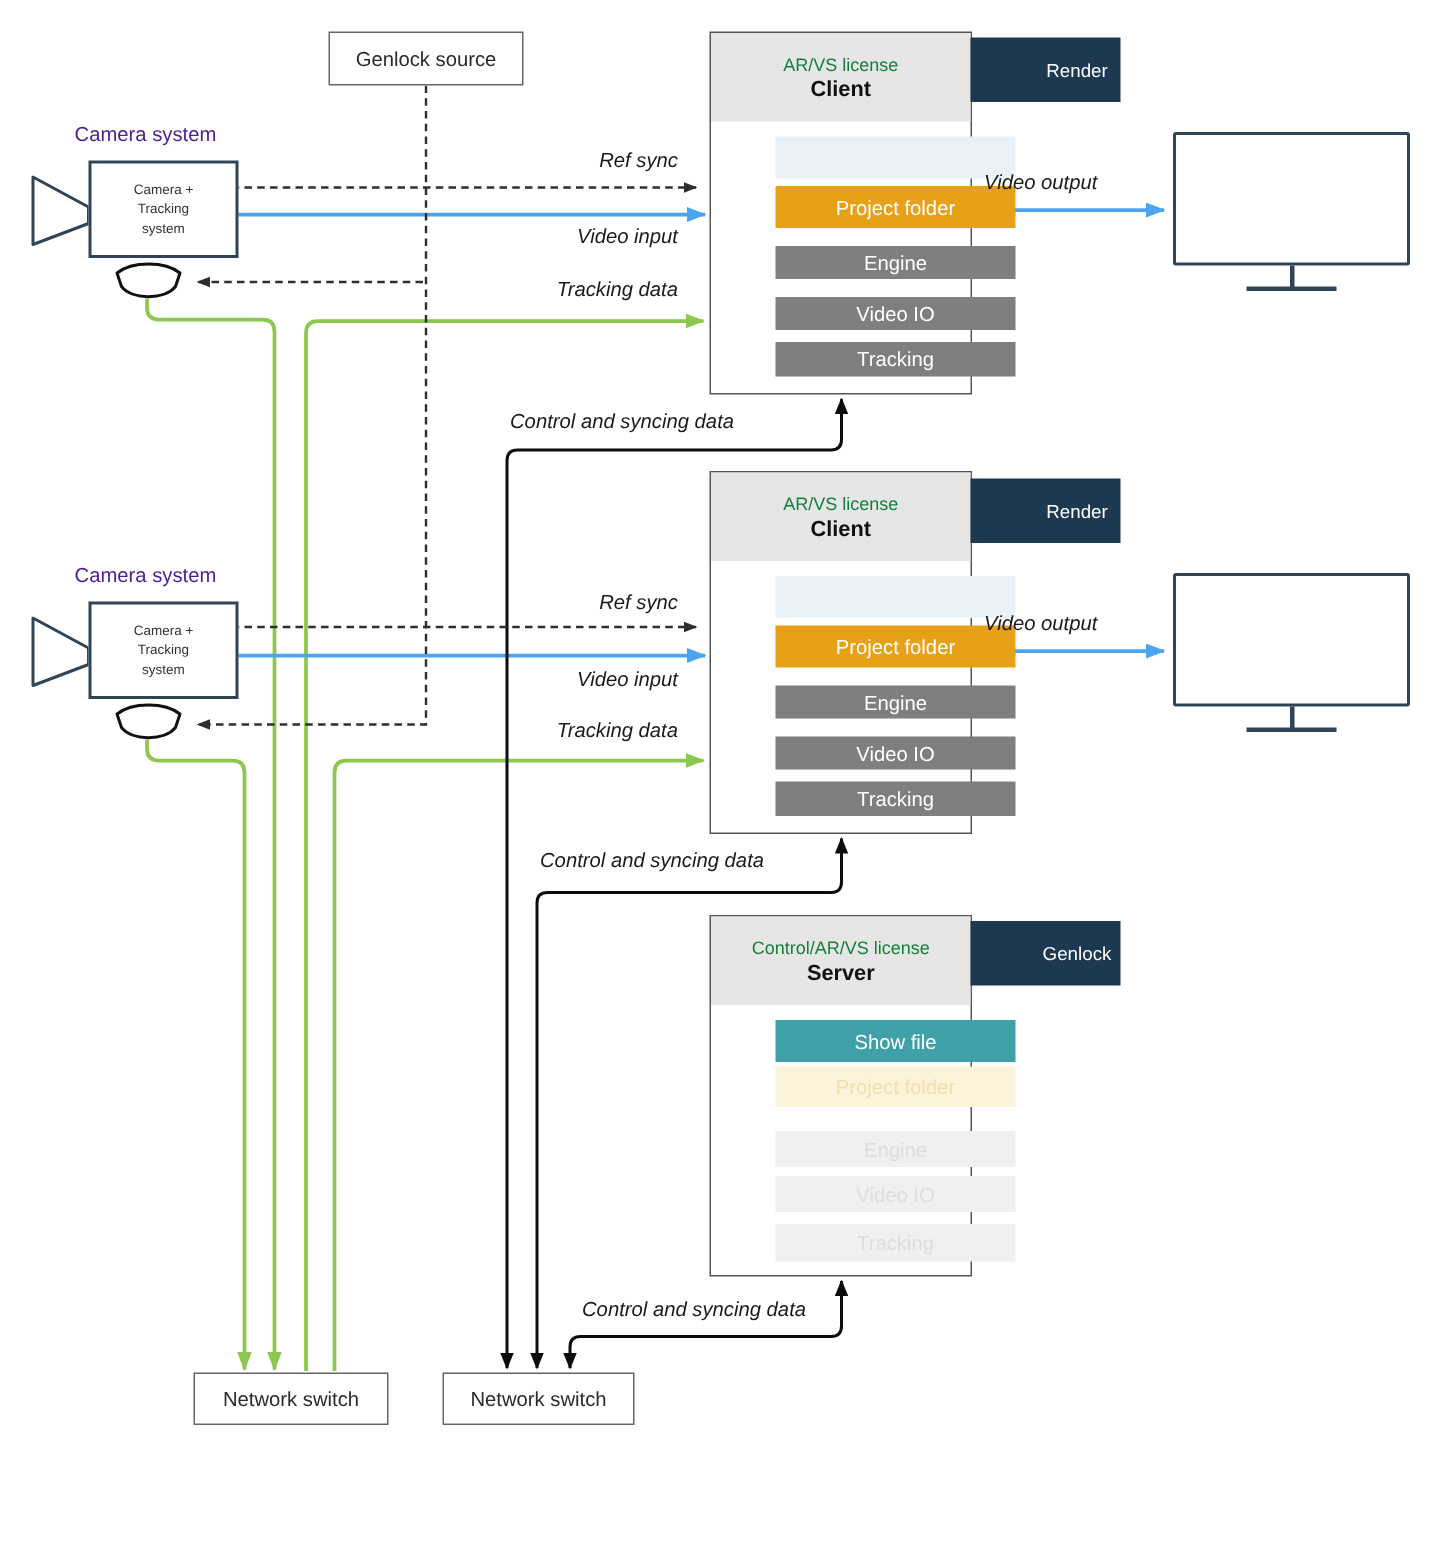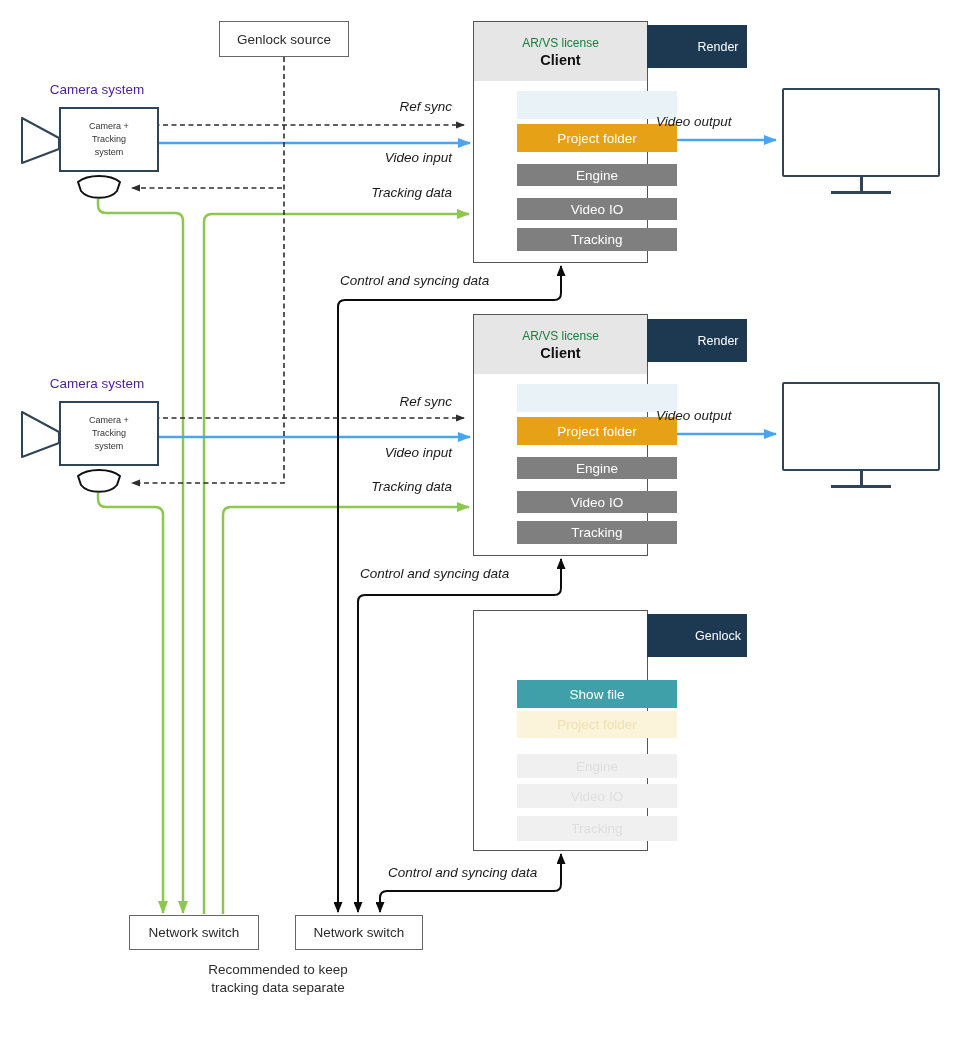--- a/index.html
+++ b/index.html
@@ -134,20 +134,24 @@
     </div>
     <div class="block blk-empty" style="top:69px;height:28px;"></div>
     <div class="block blk-orange" style="top:102px;height:28px;">Project folder</div>
     <div class="block blk-gray" style="top:142px;height:22px;">Engine</div>
     <div class="block blk-gray" style="top:176px;height:22px;">Video IO</div>
     <div class="block blk-gray" style="top:206px;height:23px;">Tracking</div>
   </div>
   <div class="tag" style="left:647px;top:319px;">Render</div>
 
   <div class="node bigbox" style="left:473px;top:610px;width:175px;height:241px;">
+    <div class="hdr">
+      <span class="l1">Control/AR/VS license</span>
+      <span class="l2">Server</span>
+    </div>
     <div class="block blk-teal" style="top:69px;height:28px;">Show file</div>
     <div class="block blk-cream" style="top:100px;height:27px;">Project folder</div>
     <div class="block blk-faded" style="top:143px;height:24px;">Engine</div>
     <div class="block blk-faded" style="top:173px;height:24px;">Video IO</div>
     <div class="block blk-faded" style="top:205px;height:25px;">Tracking</div>
   </div>
   <div class="tag" style="left:647px;top:614px;">Genlock</div>
 
   <div class="monitor node" style="top:88px;"></div>
   <div class="mon-stem node" style="top:177px;"></div>
@@ -157,24 +161,20 @@
   <div class="mon-stem node" style="top:471px;"></div>
   <div class="mon-base node" style="top:485px;"></div>
 
   <div class="node simplebox switch" style="left:129px;top:915px;width:130px;">
     <span>Network switch</span>
   </div>
   <div class="node simplebox switch" style="left:295px;top:915px;width:128px;">
     <span>Network switch</span>
   </div>
 
-  <div class="note">
-    <span>Recommended to keep</span>
-    <span>tracking data separate</span>
-  </div>
 
   <div class="lbl r" style="left:312px;top:99px;width:140px;">Ref sync</div>
   <div class="lbl r" style="left:312px;top:150px;width:140px;">Video input</div>
   <div class="lbl r" style="left:312px;top:185px;width:140px;">Tracking data</div>
   <div class="lbl" style="left:656px;top:114px;">Video output</div>
 
   <div class="lbl r" style="left:312px;top:394px;width:140px;">Ref sync</div>
   <div class="lbl r" style="left:312px;top:445px;width:140px;">Video input</div>
   <div class="lbl r" style="left:312px;top:479px;width:140px;">Tracking data</div>
   <div class="lbl" style="left:656px;top:408px;">Video output</div>

